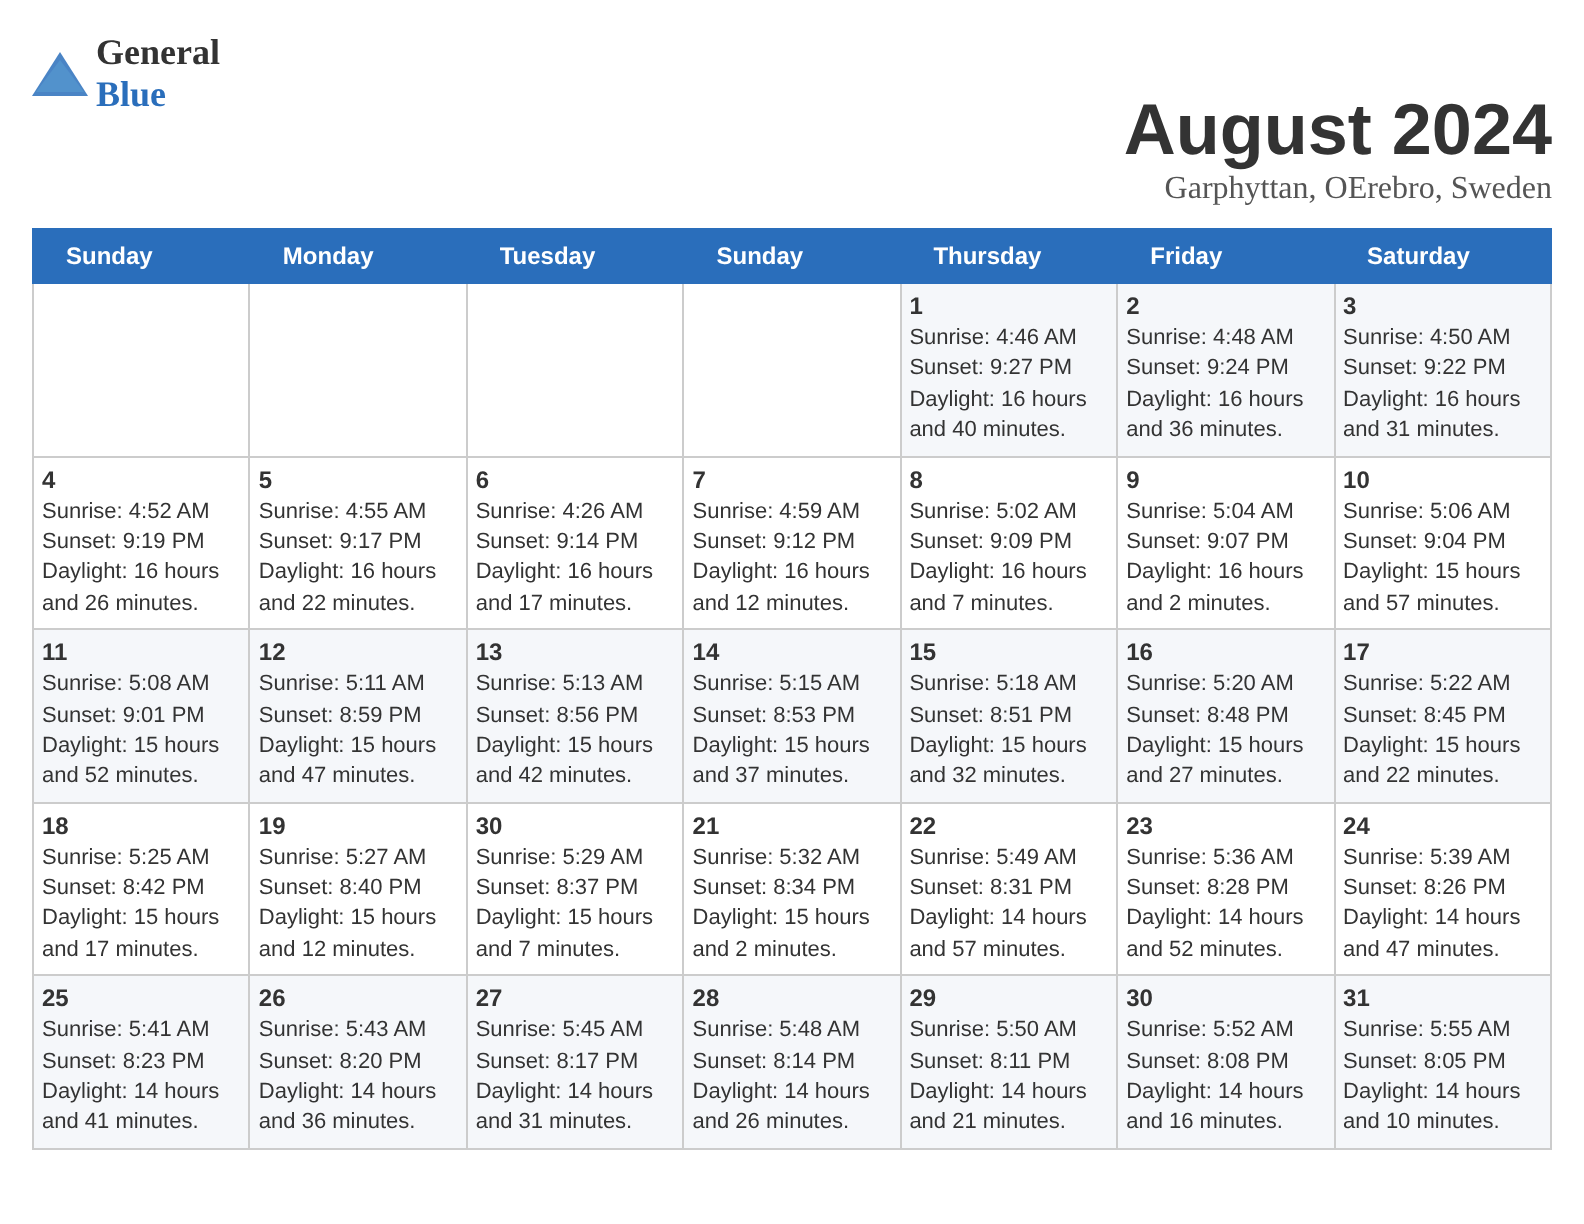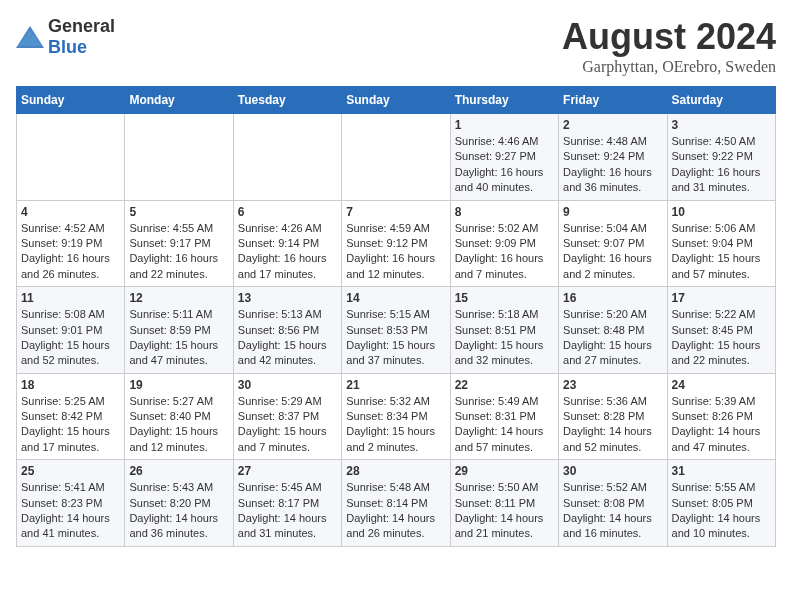--- a/index.html
+++ b/index.html
@@ -13,37 +13,39 @@
     .header-area {
       display: flex;
       align-items: flex-start;
       justify-content: space-between;
       margin-bottom: 10px;
     }
     .logo {
       display: flex;
       align-items: center;
       gap: 4px;
+      font-family: Liberation Serif, serif;
     }
     .logo-text-general {
       font-size: 18px;
       font-weight: bold;
       color: #333;
     }
     .logo-text-blue {
       font-size: 18px;
       font-weight: bold;
       color: #2a6ebb;
     }
     .logo-icon {
       width: 28px;
       height: 22px;
     }
     .title-area {
       text-align: right;
+      margin-top: 28px;
     }
     .main-title {
       font-size: 36px;
       font-weight: bold;
       color: #333;
     }
     .subtitle {
       font-size: 16px;
       color: #555;
       font-family: Liberation Serif, serif;
@@ -51,21 +53,21 @@
     table {
       width: 100%;
       border-collapse: collapse;
       table-layout: fixed;
     }
     thead tr th {
       background-color: #2a6ebb;
       color: #fff;
       font-size: 12px;
       font-weight: bold;
-      padding: 6px 4px;
+      padding: 6px 16px;
       text-align: left;
       border: 1px solid #2a6ebb;
     }
     tbody tr td {
       vertical-align: top;
       border: 1px solid #ccc;
       padding: 4px;
       font-size: 10px;
       color: #333;
       height: 80px;

